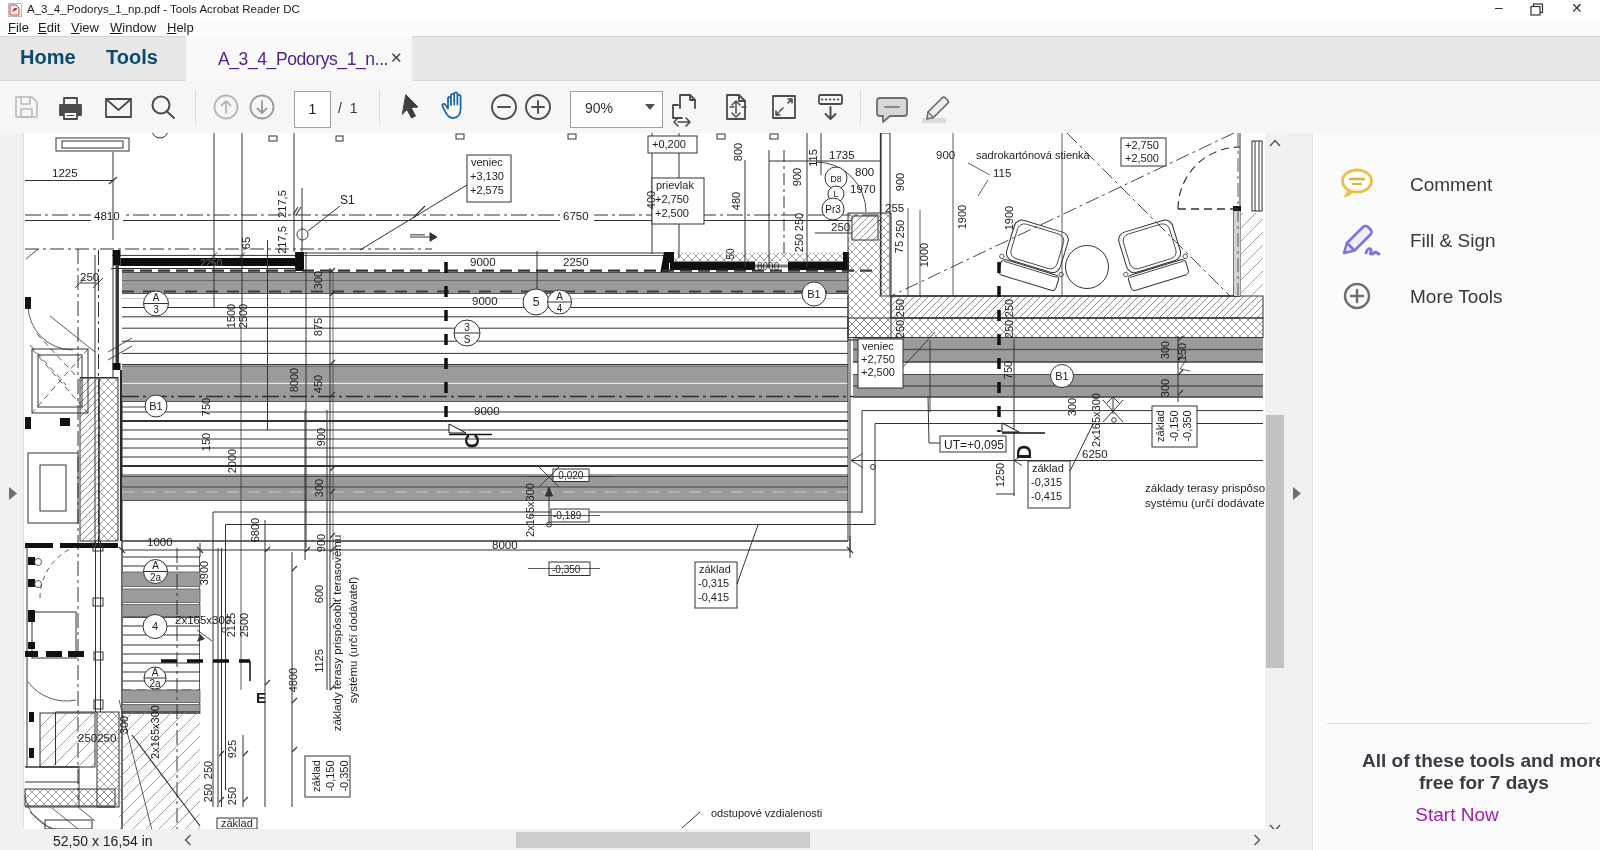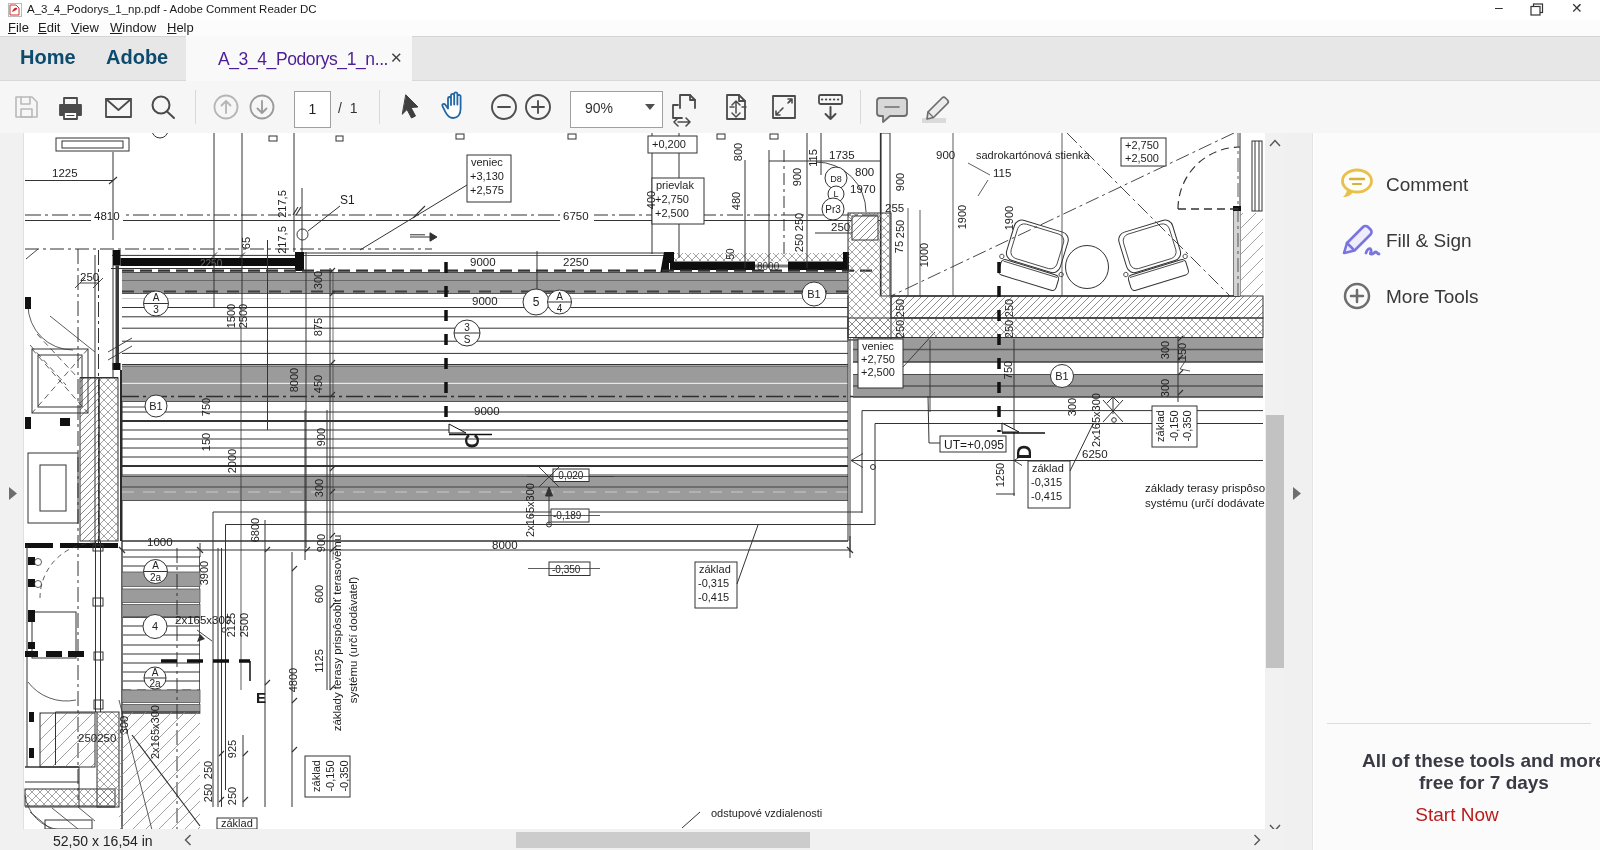--- a/index.html
+++ b/index.html
@@ -25,53 +25,53 @@
 #pagecnt { left:338px; top:100px; font-size:14px; color:#333; }
 #zoombox { left:570px; top:91px; width:93px; height:37px; background:#fff;
   border:1px solid #a0a0a0; }
 #zoomtxt { left:585px; top:100px; font-size:14px; color:#333; }
 #docarea { left:0; top:133px; width:1600px; height:717px; background:#fff; }
 #leftstrip { left:0; top:133px; width:24px; height:696px; background:#f1f1f1; border-right:1px solid #e0e0e0; }
 #vscroll { left:1265px; top:133px; width:20px; height:717px; background:#f1f1f1; }
 #vthumb { left:1266px; top:415px; width:18px; height:253px; background:#c2c2c2; }
 #gutter { left:1285px; top:133px; width:28px; height:717px; background:#f0f0f0; border-right:1px solid #e4e4e4; }
 #sidebar { left:1314px; top:133px; width:286px; height:717px; background:#fbfbfb; }
-.side-label { font-size:19px; color:#383838; }
+.side-label { font-size:19px; color:#383838;margin-left:24px; }
 #hscrollrow { left:0; top:829px; width:1285px; height:21px; background:#f1f1f1; }
 #hthumb { left:516px; top:832px; width:294px; height:16px; background:#cccccc; }
 #statustxt { left:53px; top:833px; font-size:14px; color:#222; }
 #divider { left:1327px; top:723px; width:264px; height:1px; background:#dcdcdc; }
 .promo { width:340px; text-align:center; font-weight:bold; font-size:19px; color:#3a3a44; }
-#startnow { left:1314px; top:804px; width:286px; text-align:center; font-size:19px; color:#b91c1c; }
+#startnow { left:1314px; top:804px; width:286px; text-align:center; font-size:19px; color:#a21caf; }
 svg text { font-family:"Liberation Sans", sans-serif; }
 </style>
 </head>
 <body>
 <div class="abs" id="titlebar"></div>
 <svg class="abs" style="left:8px;top:3px" width="14" height="14" viewBox="0 0 14 14">
   <rect x="0.5" y="0.5" width="13" height="13" fill="#fff" stroke="#bbb"></rect>
   <path d="M2 2 h6 l3 3 v7 h-9 z" fill="#fff" stroke="#c33" stroke-width="1"></path>
   <path d="M4 9 c1-3 3-5 5-4 c1 1-2 3-5 4z" fill="#c22"></path>
 </svg>
-<div class="abs" id="title-txt">A_3_4_Podorys_1_np.pdf - Adobe Comment Reader DC</div>
+<div class="abs" id="title-txt">A_3_4_Podorys_1_np.pdf - Tools Acrobat Reader DC</div>
 <div class="abs wbtn" style="left:1495px;top:-1px">–</div>
 <svg class="abs" style="left:1530px;top:3px" width="14" height="13" viewBox="0 0 14 13">
 <rect x="3.5" y="1" width="9" height="8.5" fill="none" stroke="#333" stroke-width="1.2"></rect>
 <rect x="1" y="3.5" width="9" height="8.5" fill="#fff" stroke="#333" stroke-width="1.2"></rect>
 </svg>
 <div class="abs wbtn" style="left:1571px;top:0px">✕</div>
 <div class="abs" id="menubar"></div>
 <div class="abs menu-item" style="left:8px"><u>F</u>ile</div>
 <div class="abs menu-item" style="left:38px"><u>E</u>dit</div>
 <div class="abs menu-item" style="left:71px"><u>V</u>iew</div>
 <div class="abs menu-item" style="left:110px"><u>W</u>indow</div>
 <div class="abs menu-item" style="left:167px"><u>H</u>elp</div>
 <div class="abs" id="tabbar"></div>
 <div class="abs tabtxt" style="left:20px;top:46px">Home</div>
-<div class="abs tabtxt" style="left:106px;top:46px">Adobe</div>
+<div class="abs tabtxt" style="left:106px;top:46px">Tools</div>
 <div class="abs" id="activetab"></div>
 <div class="abs" id="tabtitle">A_3_4_Podorys_1_n...</div>
 <div class="abs" id="tabx">✕</div>
 <div class="abs" id="toolbar"></div>
 <svg class="abs" style="left:0px;top:81px" width="1600" height="52" viewBox="0 0 1600 52">
 <g fill="none" stroke-linecap="round" stroke-linejoin="round">
 
 <g stroke="#b9b9b9" stroke-width="1.6">
 <path d="M16,16 h16 l5,5 v15 h-21 z"></path>
 <path d="M21,16 v7 h9 v-7"></path>

